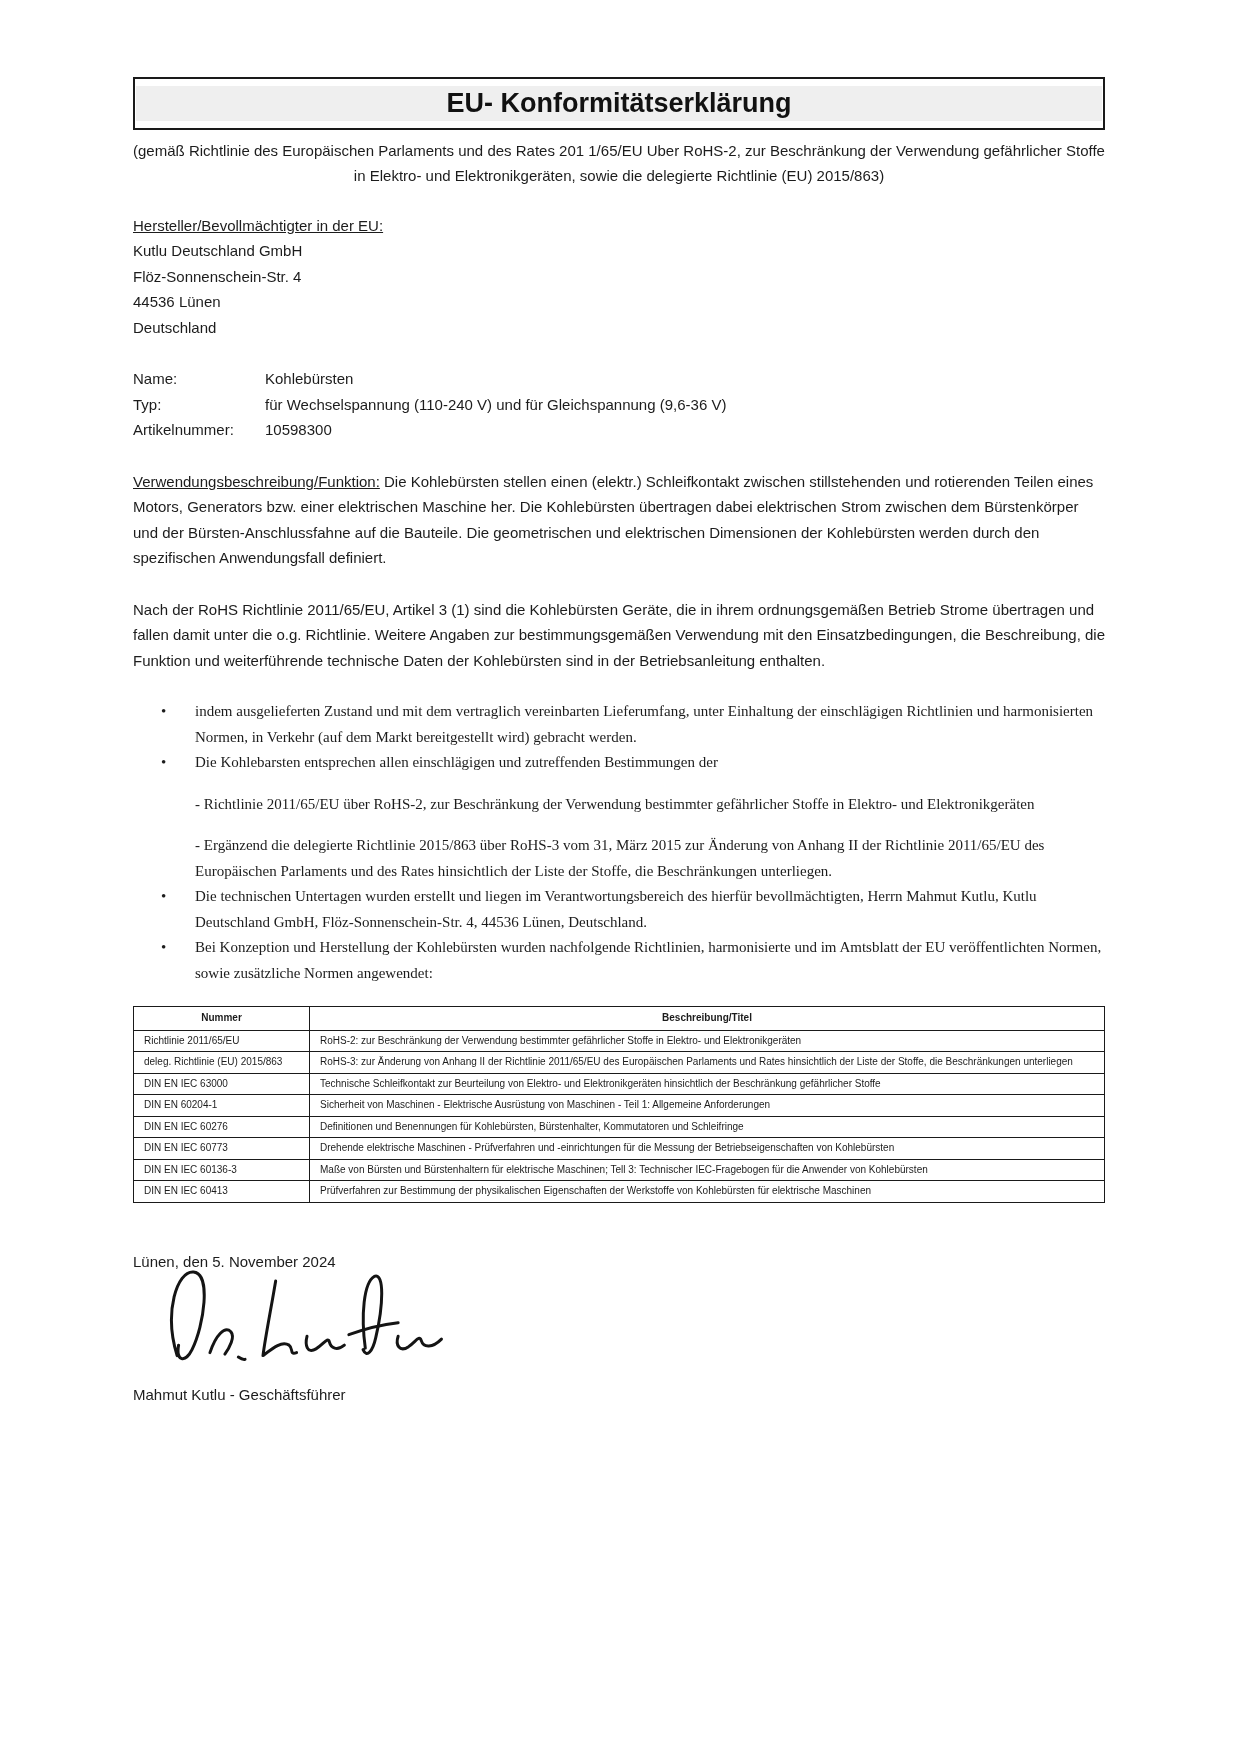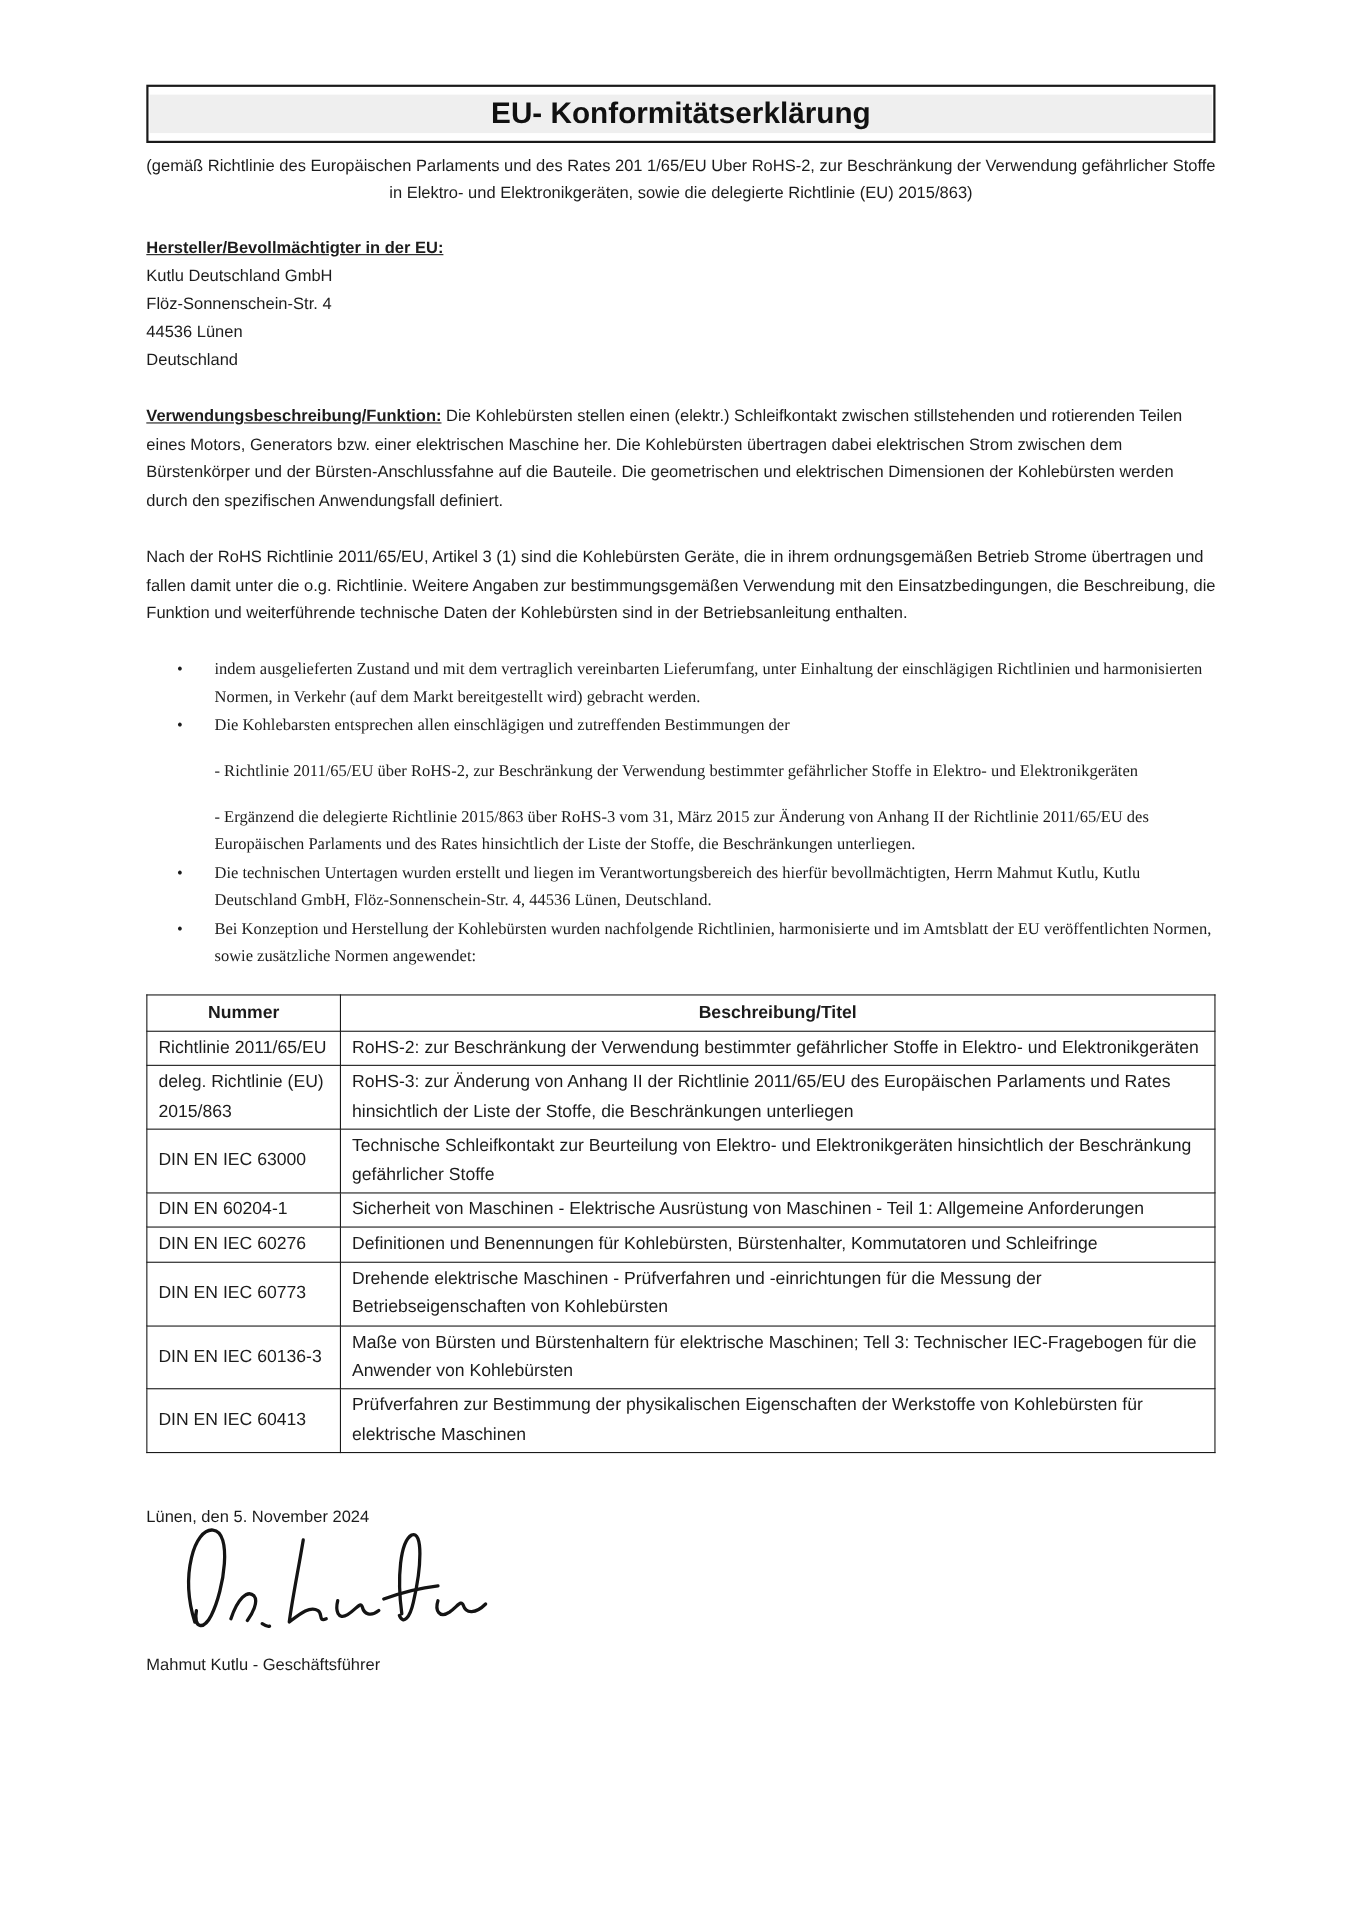--- a/index.html
+++ b/index.html
@@ -30,21 +30,21 @@
     line-height: 1.3;
     color: #111;
   }
   .subtitle {
     margin-top: 9px;
     text-align: center;
     line-height: 1.65;
   }
   
   .manufacturer { margin-top: 24px; }
-  .bold-underline { font-weight: 700; text-decoration: underline; }
+  .bold-underline { font-weight: 400; text-decoration: underline; }
   .addr-line { line-height: 1.7; }
   
   .product { margin-top: 26px; }
   .spec-row { display: flex; }
   .spec-label { width: 132px; flex: 0 0 132px; }
   .spec-value { flex: 1; }
   
   .para { margin-top: 26px; text-align: left; }
   
   .bullets { margin-top: 26px; }
@@ -60,21 +60,21 @@
   table.norms {
     margin-top: 20px;
     width: 100%;
     border-collapse: collapse;
   }
   table.norms th, table.norms td {
     border: 1.6px solid #1a1a1a;
     padding: 2px 10px;
     vertical-align: middle;
     line-height: 1.65;
-    font-size: 16px;
+    font-size: 10px;
   }
   table.norms th {
     font-weight: 700;
     text-align: center;
     padding: 3px 10px;
   }
   .col-number { width: 176px; }
   
   .sign-block { margin-top: 46px; }
   .sig-svg { display: block; margin: -14px 0 0 18px; }
@@ -91,20 +91,34 @@
   <div class="subtitle">(gemäß Richtlinie des Europäischen Parlaments und des Rates 201 1/65/EU Uber RoHS-2, zur Beschränkung der Verwendung gefährlicher Stoffe in Elektro- und Elektronikgeräten, sowie die delegierte Richtlinie (EU) 2015/863)</div>
 
   <div class="manufacturer">
     <div class="bold-underline">Hersteller/Bevollmächtigter in der EU:</div>
     <div class="addr-line">Kutlu Deutschland GmbH</div>
     <div class="addr-line">Flöz-Sonnenschein-Str. 4</div>
     <div class="addr-line">44536 Lünen</div>
     <div class="addr-line">Deutschland</div>
   </div>
 
+  <div class="product">
+    <div class="spec-row">
+      <div class="spec-label">Name:</div>
+      <div class="spec-value">Kohlebürsten</div>
+    </div>
+    <div class="spec-row">
+      <div class="spec-label">Typ:</div>
+      <div class="spec-value">für Wechselspannung (110-240 V) und für Gleichspannung (9,6-36 V)</div>
+    </div>
+    <div class="spec-row">
+      <div class="spec-label">Artikelnummer:</div>
+      <div class="spec-value">10598300</div>
+    </div>
+  </div>
 
   <div class="para"><span class="bold-underline">Verwendungsbeschreibung/Funktion:</span><span> Die Kohlebürsten stellen einen (elektr.) Schleifkontakt zwischen stillstehenden und rotierenden Teilen eines Motors, Generators bzw. einer elektrischen Maschine her. Die Kohlebürsten übertragen dabei elektrischen Strom zwischen dem Bürstenkörper und der Bürsten-Anschlussfahne auf die Bauteile. Die geometrischen und elektrischen Dimensionen der Kohlebürsten werden durch den spezifischen Anwendungsfall definiert.</span></div>
 
   <div class="para">Nach der RoHS Richtlinie 2011/65/EU, Artikel 3 (1) sind die Kohlebürsten Geräte, die in ihrem ordnungsgemäßen Betrieb Strome übertragen und fallen damit unter die o.g. Richtlinie. Weitere Angaben zur bestimmungsgemäßen Verwendung mit den Einsatzbedingungen, die Beschreibung, die Funktion und weiterführende technische Daten der Kohlebürsten sind in der Betriebsanleitung enthalten.</div>
 
   <div class="bullets">
     <div class="bullet-item">
       <div class="bullet-marker"></div>
       <div class="bullet-body">indem ausgelieferten Zustand und mit dem vertraglich vereinbarten Lieferumfang, unter Einhaltung der einschlägigen Richtlinien und harmonisierten Normen, in Verkehr (auf dem Markt bereitgestellt wird) gebracht werden.</div>
     </div>

